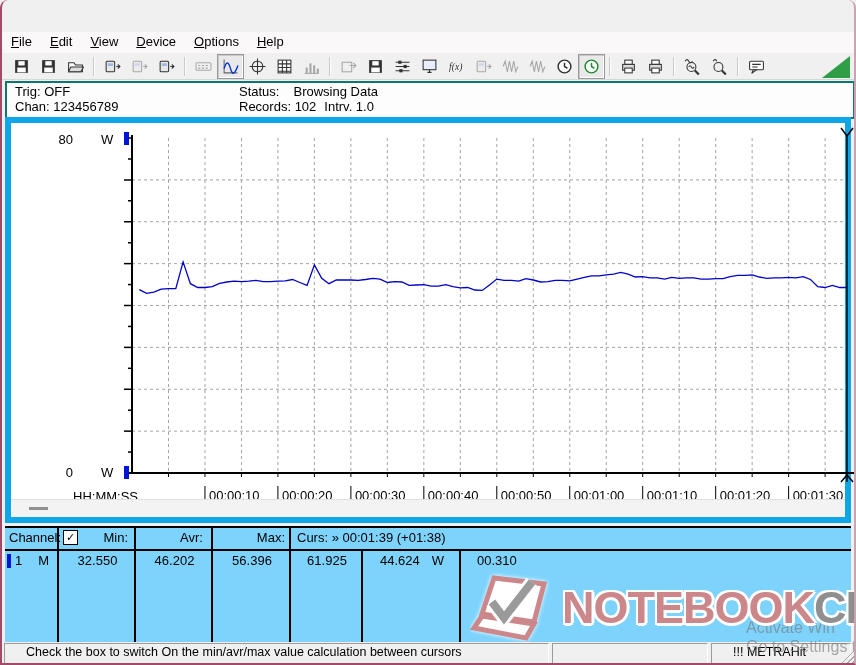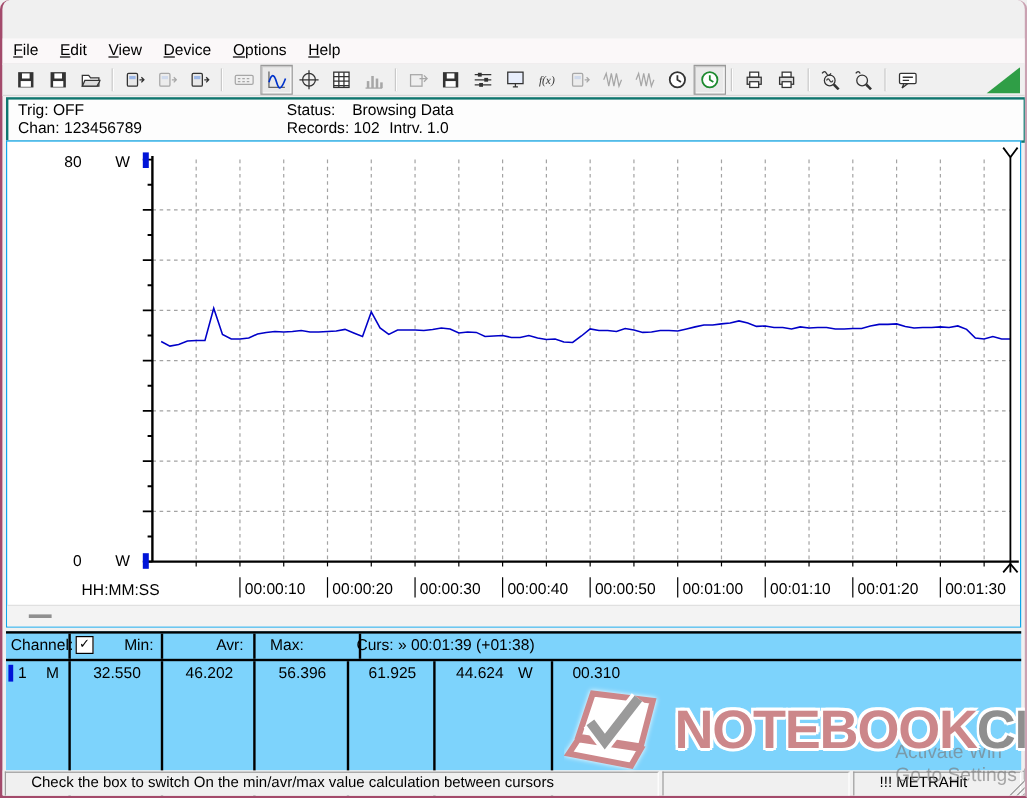--- a/index.html
+++ b/index.html
@@ -28,21 +28,21 @@
   .tb-corner{position:absolute;right:4px;top:3px;}
   
   .infopanel{position:absolute;left:3px;top:81px;width:846px;height:34px;background:#fdfdfd;border:2px solid #0f766e;font-size:13px;color:#000;}
   .info-l1{position:absolute;left:8px;top:1px;}
   .info-l2{position:absolute;left:8px;top:16px;}
   .info-r1{position:absolute;left:232px;top:1px;text-align:center;}
   .info-r2{position:absolute;left:232px;top:16px;}
   .gapper{display:inline-block;width:14px;}
   .gapper2{display:inline-block;width:8px;}
   
-  .chartpanel{position:absolute;left:3px;top:117px;width:846px;height:406px;background:#ffffff;border:1px solid #0ea5e9;box-sizing:border-box;}
+  .chartpanel{position:absolute;left:3px;top:117px;width:846px;height:406px;background:#ffffff;border:6px solid #0ea5e9;box-sizing:border-box;}
   .chartpanel svg{position:absolute;left:0;top:0;}
   .hscroll{position:absolute;left:0;bottom:0;width:100%;height:17px;background:#f3f3f3;border-top:1px solid #e0e0e0;}
   .hthumb{position:absolute;left:18px;top:7px;width:19px;height:3px;background:#8f8f8f;}
   
   .readout{position:absolute;left:3px;top:526px;width:846px;height:114px;background:#7dd3fc;color:#000;font-size:13px;border-top:2px solid #000;}
   .ro-hdr{position:absolute;left:0;top:0;width:100%;height:21px;border-bottom:2px solid #000;}
   .ro-cell{position:absolute;top:0;height:21px;line-height:20px;box-sizing:border-box;}
   .ro-body{position:absolute;left:0;top:23px;width:100%;height:91px;}
   .ro-col{position:absolute;top:0;height:117px;box-sizing:border-box;border-right:2px solid #000;padding-top:2px;text-align:center;}
   .chk{display:inline-block;width:13px;height:13px;border:1px solid #000;background:#fff;font-size:11px;line-height:12px;text-align:center;vertical-align:middle;margin-top:-2px;}
@@ -333,21 +333,21 @@
   </div>
 
   <div class="readout">
     <div class="ro-hdr">
       <div class="ro-cell" style="left:0;width:54px;border-right:2px solid #000;padding-left:4px;">Channel:</div>
       <div class="ro-cell" style="left:56px;width:75px;border-right:2px solid #000;">
         <span class="chk" style="margin-left:2px;">✓</span>
         <span style="float:right;margin-right:6px;">Min:</span>
       </div>
       <div class="ro-cell" style="left:133px;width:75px;border-right:2px solid #000;text-align:right;padding-right:8px;">Avr:</div>
-      <div class="ro-cell" style="left:220px;width:76px;border-right:2px solid #000;padding-right:24px;">Max:</div>
+      <div class="ro-cell" style="left:210px;width:76px;border-right:2px solid #000;text-align:right;padding-right:4px;">Max:</div>
       <div class="ro-cell" style="left:288px;width:556px;padding-left:4px;">Curs: » 00:01:39 (+01:38)</div>
     </div>
     <div class="ro-body">
       <div class="ro-col" style="left:0;width:54px;text-align:left;">
         <span class="cursbar"></span><span>1</span><span style="display:inline-block;width:16px;"></span><span>M</span>
       </div>
       <div class="ro-col" style="left:56px;width:75px;">32.550</div>
       <div class="ro-col" style="left:133px;width:75px;">46.202</div>
       <div class="ro-col" style="left:210px;width:76px;">56.396</div>
       <div class="ro-col" style="left:288px;width:70px;">61.925</div>

